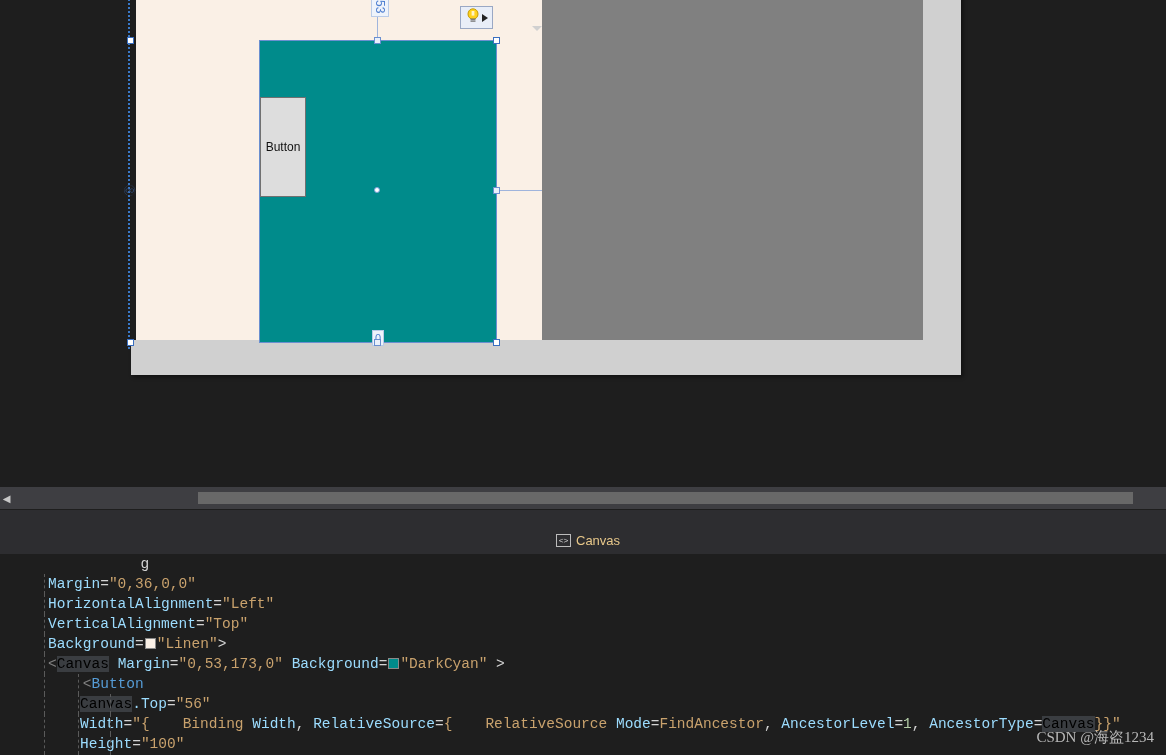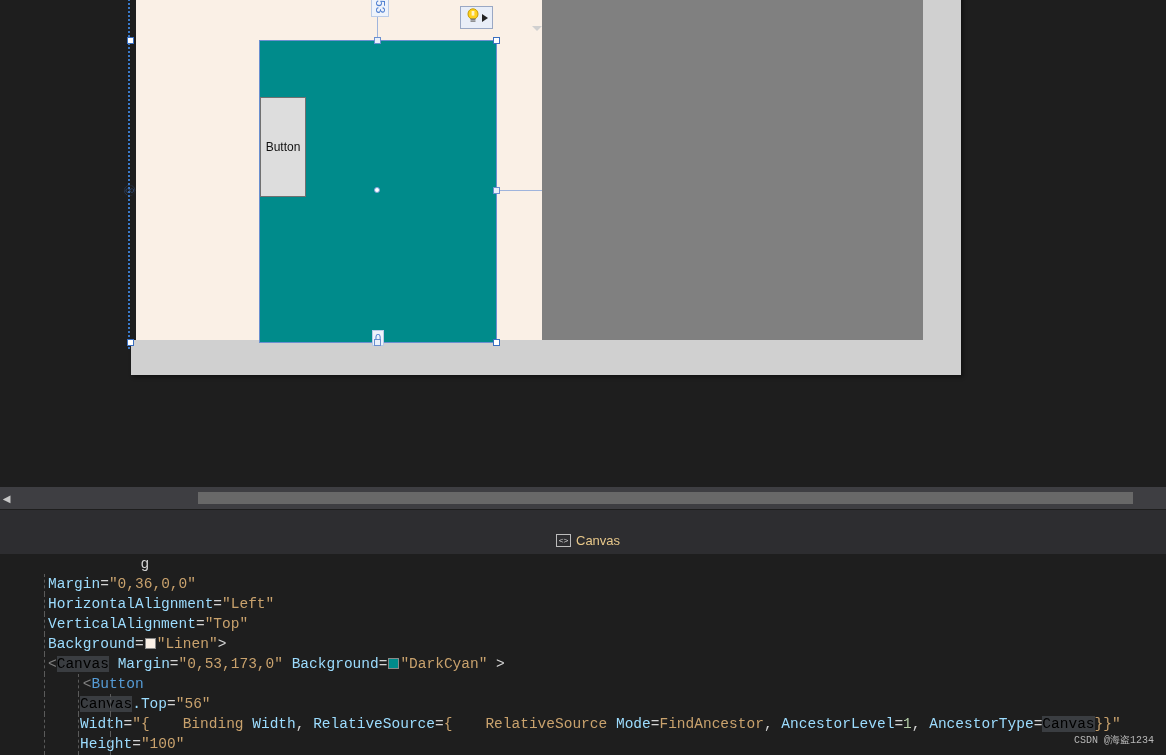--- a/index.html
+++ b/index.html
@@ -162,22 +162,22 @@
   .tok-hl{background:#3a3d41;}
   .swatch{
     display:inline-block;width:11px;height:11px;
     border:1px solid #8a8a8a;vertical-align:-1px;margin:0 1px;
     box-sizing:border-box;
   }
 
   
   #watermark{
     position:absolute;right:12px;bottom:8px;
-    color:#b9b9b9;font-size:10px;
-    font-family:Liberation Mono, monospace;
+    color:#b9b9b9;font-size:15px;
+    font-family:Liberation Serif, serif;
   }
 </style>
 </head>
 <body>
 
 <div id="designer-pane">
 
   <div id="design-window">
 
     <div id="linen-root">

